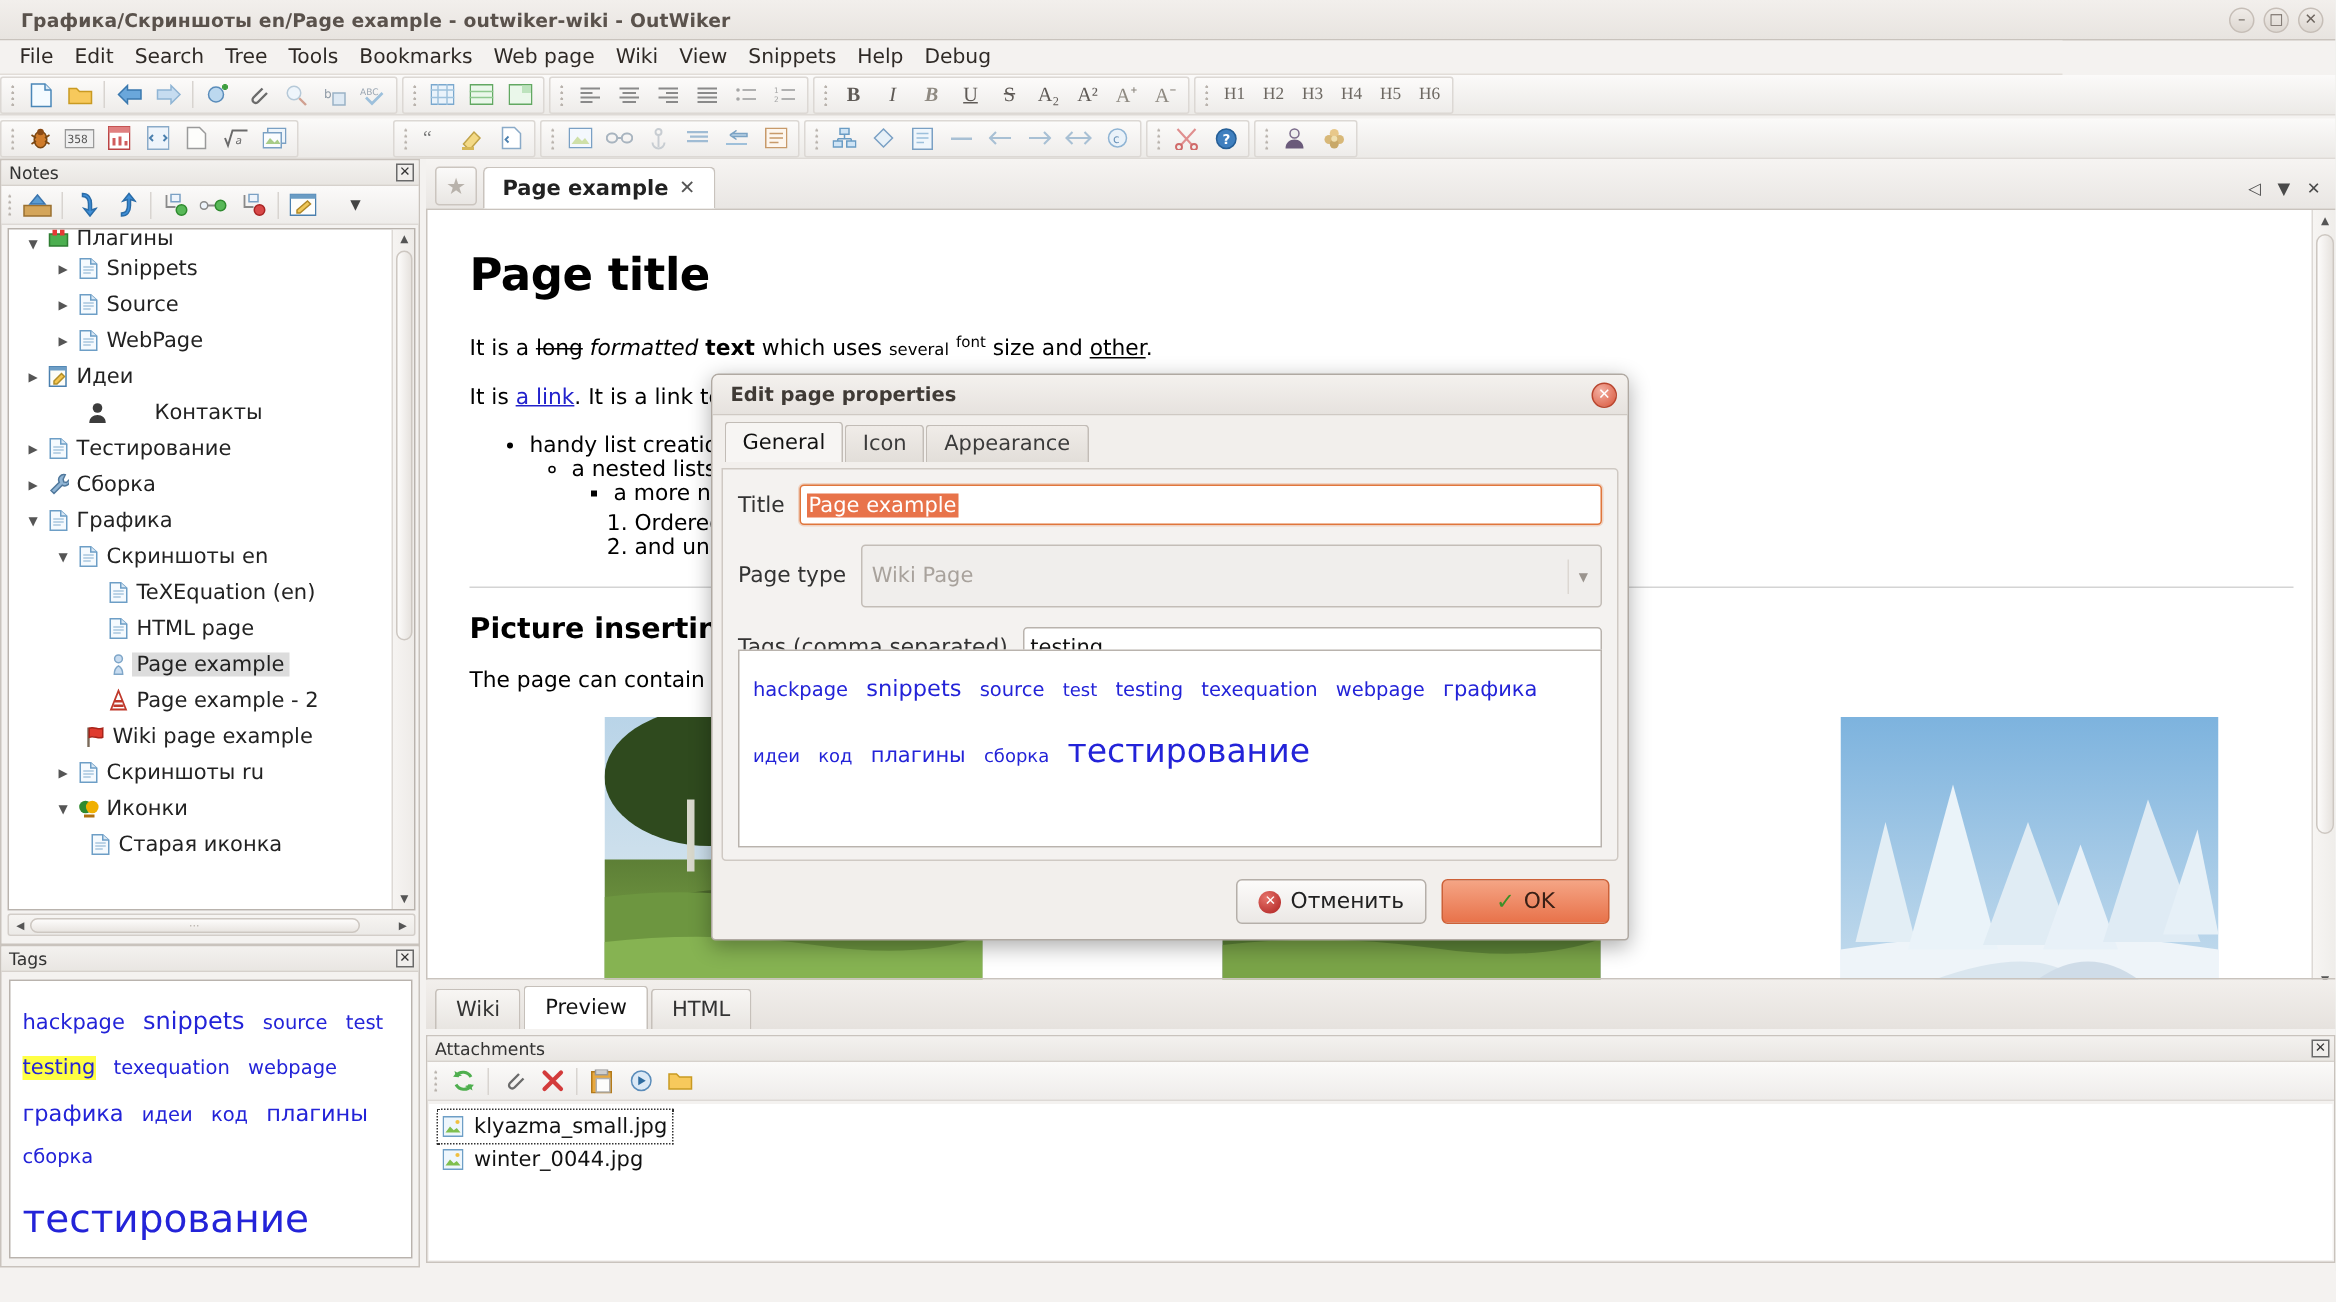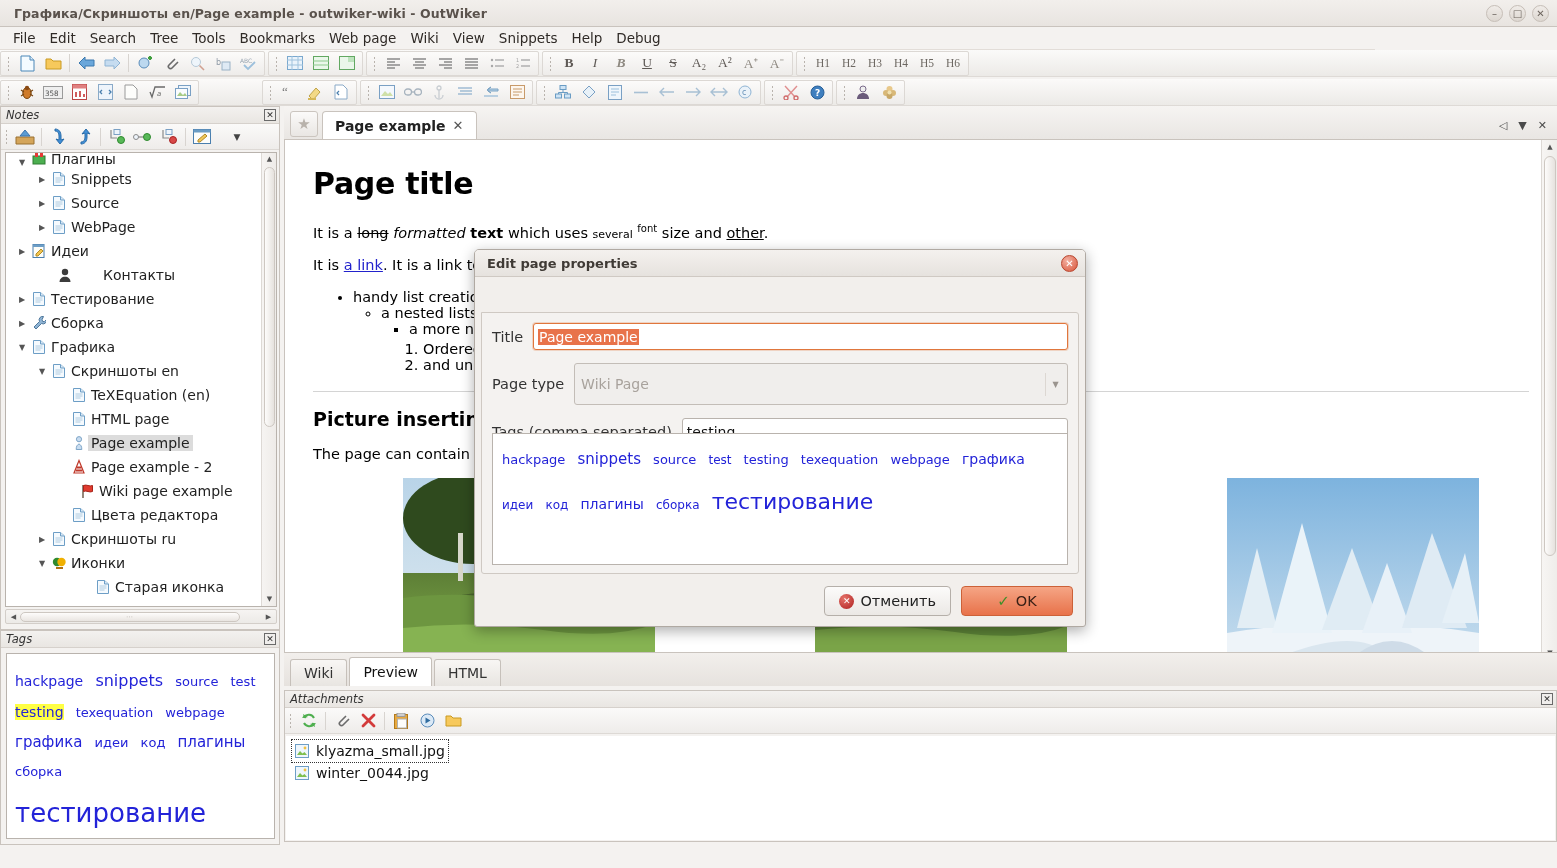--- a/index.html
+++ b/index.html
@@ -85,21 +85,21 @@
     position: absolute;
     background: #f4f2f0;
     border: 1px solid #c9c3bd;
   }
   .panel-head {
     height: 17px; background: linear-gradient(180deg,#f3f1ef,#e9e6e2);
     border-bottom: 1px solid #d6d1cc;
     display: flex; align-items: center; justify-content: space-between;
     padding: 0 3px 0 5px;
   }
-  .panel-head .ptitle { font-size: 11.5px; color: #333; font-style: italic; }
+  .panel-head .ptitle { font-size: 11.5px; color: #333; }
   .pclose {
     width: 12px; height: 12px; border: 1px solid #6a6a6a;
     display:flex;align-items:center;justify-content:center;
     font-size: 9px; color:#333; line-height:1; background:#f0eeec;
   }
 
   #notes-panel { left: 0; top: 106px; width: 280px; height: 524px; }
   #notes-toolbar {
     height: 26px; display: flex; align-items: center;
     background: linear-gradient(180deg,#fbfaf9,#eeecea);
@@ -921,64 +921,53 @@
           <div class="tnode" style="padding-left: 48px;">
             <span class="arrow"></span>
             <span class="ticon">
               <svg width="14" height="16" viewBox="0 0 14 16">
                 <path d="M7 1.5L12 14H2z" fill="#fdfdfd" stroke="#c0392b" stroke-width="1.2"></path>
                 <path d="M4.6 8.5h4.8M3.6 11.5h6.8" stroke="#c0392b" stroke-width="1.8"></path>
               </svg>
             </span>
             <span class="tlabel">Page example - 2</span>
           </div>
-          <div class="tnode" style="padding-left: 56px;">
+          <div class="tnode" style="padding-left: 32px;">
             <span class="arrow"></span>
             <span class="ticon">
               <svg width="14" height="16" viewBox="0 0 14 16">
                 <path d="M3 2v13" stroke="#7a6a5a" stroke-width="1.6"></path>
                 <path d="M3.5 2.5c3-1.5 6 1.5 9 0v6c-3 1.5-6-1.5-9 0z" fill="#e03b2f" stroke="#a8241a"></path>
               </svg>
             </span>
             <span class="tlabel">Wiki page example</span>
           </div>
-          <div class="tnode" style="padding-left: 48px;">
-            <span class="arrow"></span>
+          <div class="tnode" style="padding-left: 28px;">
+            <span class="arrow">▶</span>
             <span class="ticon">
               <svg width="14" height="16" viewBox="0 0 14 16">
                 <path d="M1.5 1.5h7l4 3.5v9.5h-11z" fill="#f5fafe" stroke="#6d9ec6"></path>
                 <path d="M8.5 1.5v3.5h4" fill="#d9e8f5" stroke="#6d9ec6"></path>
                 <path d="M3.5 7h7M3.5 9h7M3.5 11h5" stroke="#a8c6de" stroke-width="0.9"></path>
               </svg>
             </span>
-            <span class="tlabel">Цвета редактора</span>
-          </div>
-          <div class="tnode" style="padding-left: 28px;">
-            <span class="arrow">▶</span>
-            <span class="ticon">
-              <svg width="14" height="16" viewBox="0 0 14 16">
-                <path d="M1.5 1.5h7l4 3.5v9.5h-11z" fill="#f5fafe" stroke="#6d9ec6"></path>
-                <path d="M8.5 1.5v3.5h4" fill="#d9e8f5" stroke="#6d9ec6"></path>
-                <path d="M3.5 7h7M3.5 9h7M3.5 11h5" stroke="#a8c6de" stroke-width="0.9"></path>
-              </svg>
-            </span>
             <span class="tlabel">Скриншоты ru</span>
           </div>
           <div class="tnode" style="padding-left: 28px;">
             <span class="arrow">▼</span>
             <span class="ticon">
               <svg width="14" height="16" viewBox="0 0 14 16">
                 <circle cx="5" cy="7" r="4.2" fill="#2f8a2f"></circle>
                 <circle cx="9.5" cy="7" r="4.2" fill="#f0b000"></circle>
                 <path d="M4 12h7v2H4z" fill="#b07010"></path>
               </svg>
             </span>
             <span class="tlabel">Иконки</span>
           </div>
-          <div class="tnode" style="padding-left: 72px;">
+          <div class="tnode" style="padding-left: 36px;">
             <span class="arrow"></span>
             <span class="ticon">
               <svg width="14" height="16" viewBox="0 0 14 16">
                 <path d="M1.5 1.5h7l4 3.5v9.5h-11z" fill="#f5fafe" stroke="#6d9ec6"></path>
                 <path d="M8.5 1.5v3.5h4" fill="#d9e8f5" stroke="#6d9ec6"></path>
                 <path d="M3.5 7h7M3.5 9h7M3.5 11h5" stroke="#a8c6de" stroke-width="0.9"></path>
               </svg>
             </span>
             <span class="tlabel">Старая иконка</span>
           </div>
@@ -1175,20 +1164,25 @@
         </div>
       </div>
   </div>
 
 
   <div id="dialog">
     <div id="dlg-title">
       <div class="t">Edit page properties</div>
       <div class="dlg-x">✕</div>
     </div>
+    <div id="dlg-tabs">
+      <div class="dtab active">General</div>
+      <div class="dtab">Icon</div>
+      <div class="dtab">Appearance</div>
+    </div>
     <div id="dlg-body">
       <div class="frow">
         <div class="flbl">Title</div>
         <div class="finput focused">
           <span class="sel-text">Page example</span>
         </div>
       </div>
       <div class="frow">
         <div class="flbl">Page type</div>
         <div class="fcombo">

